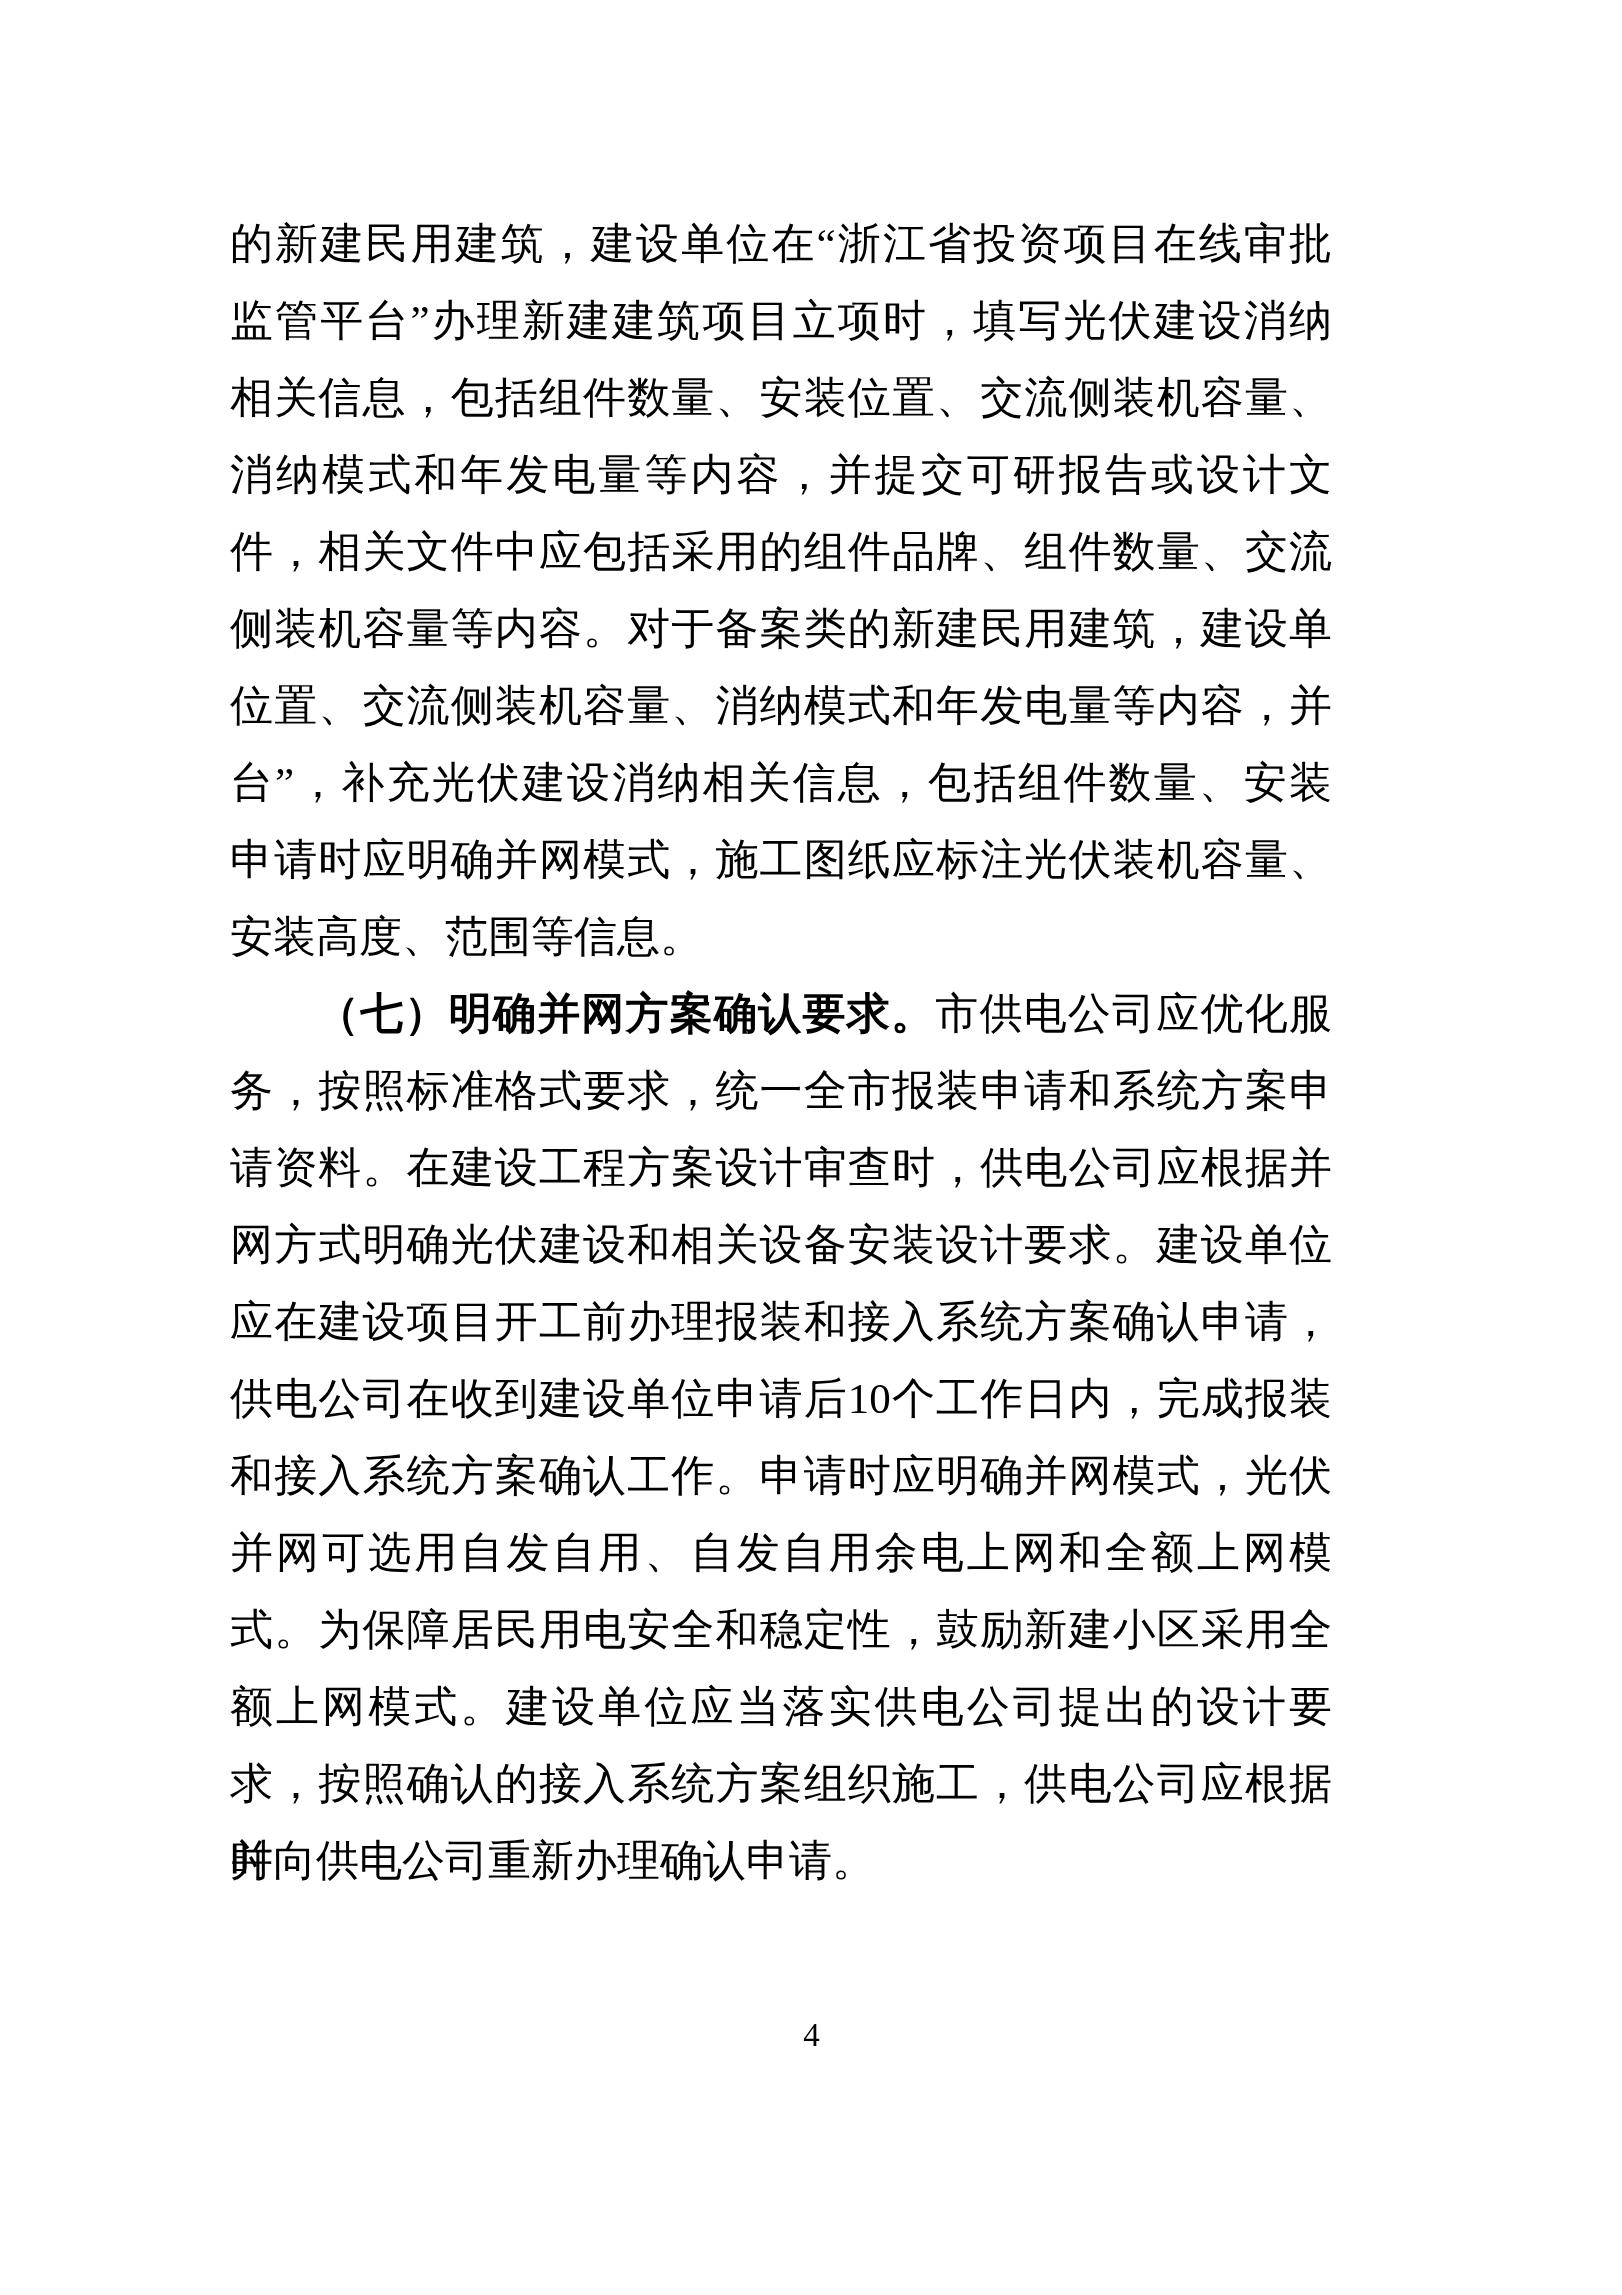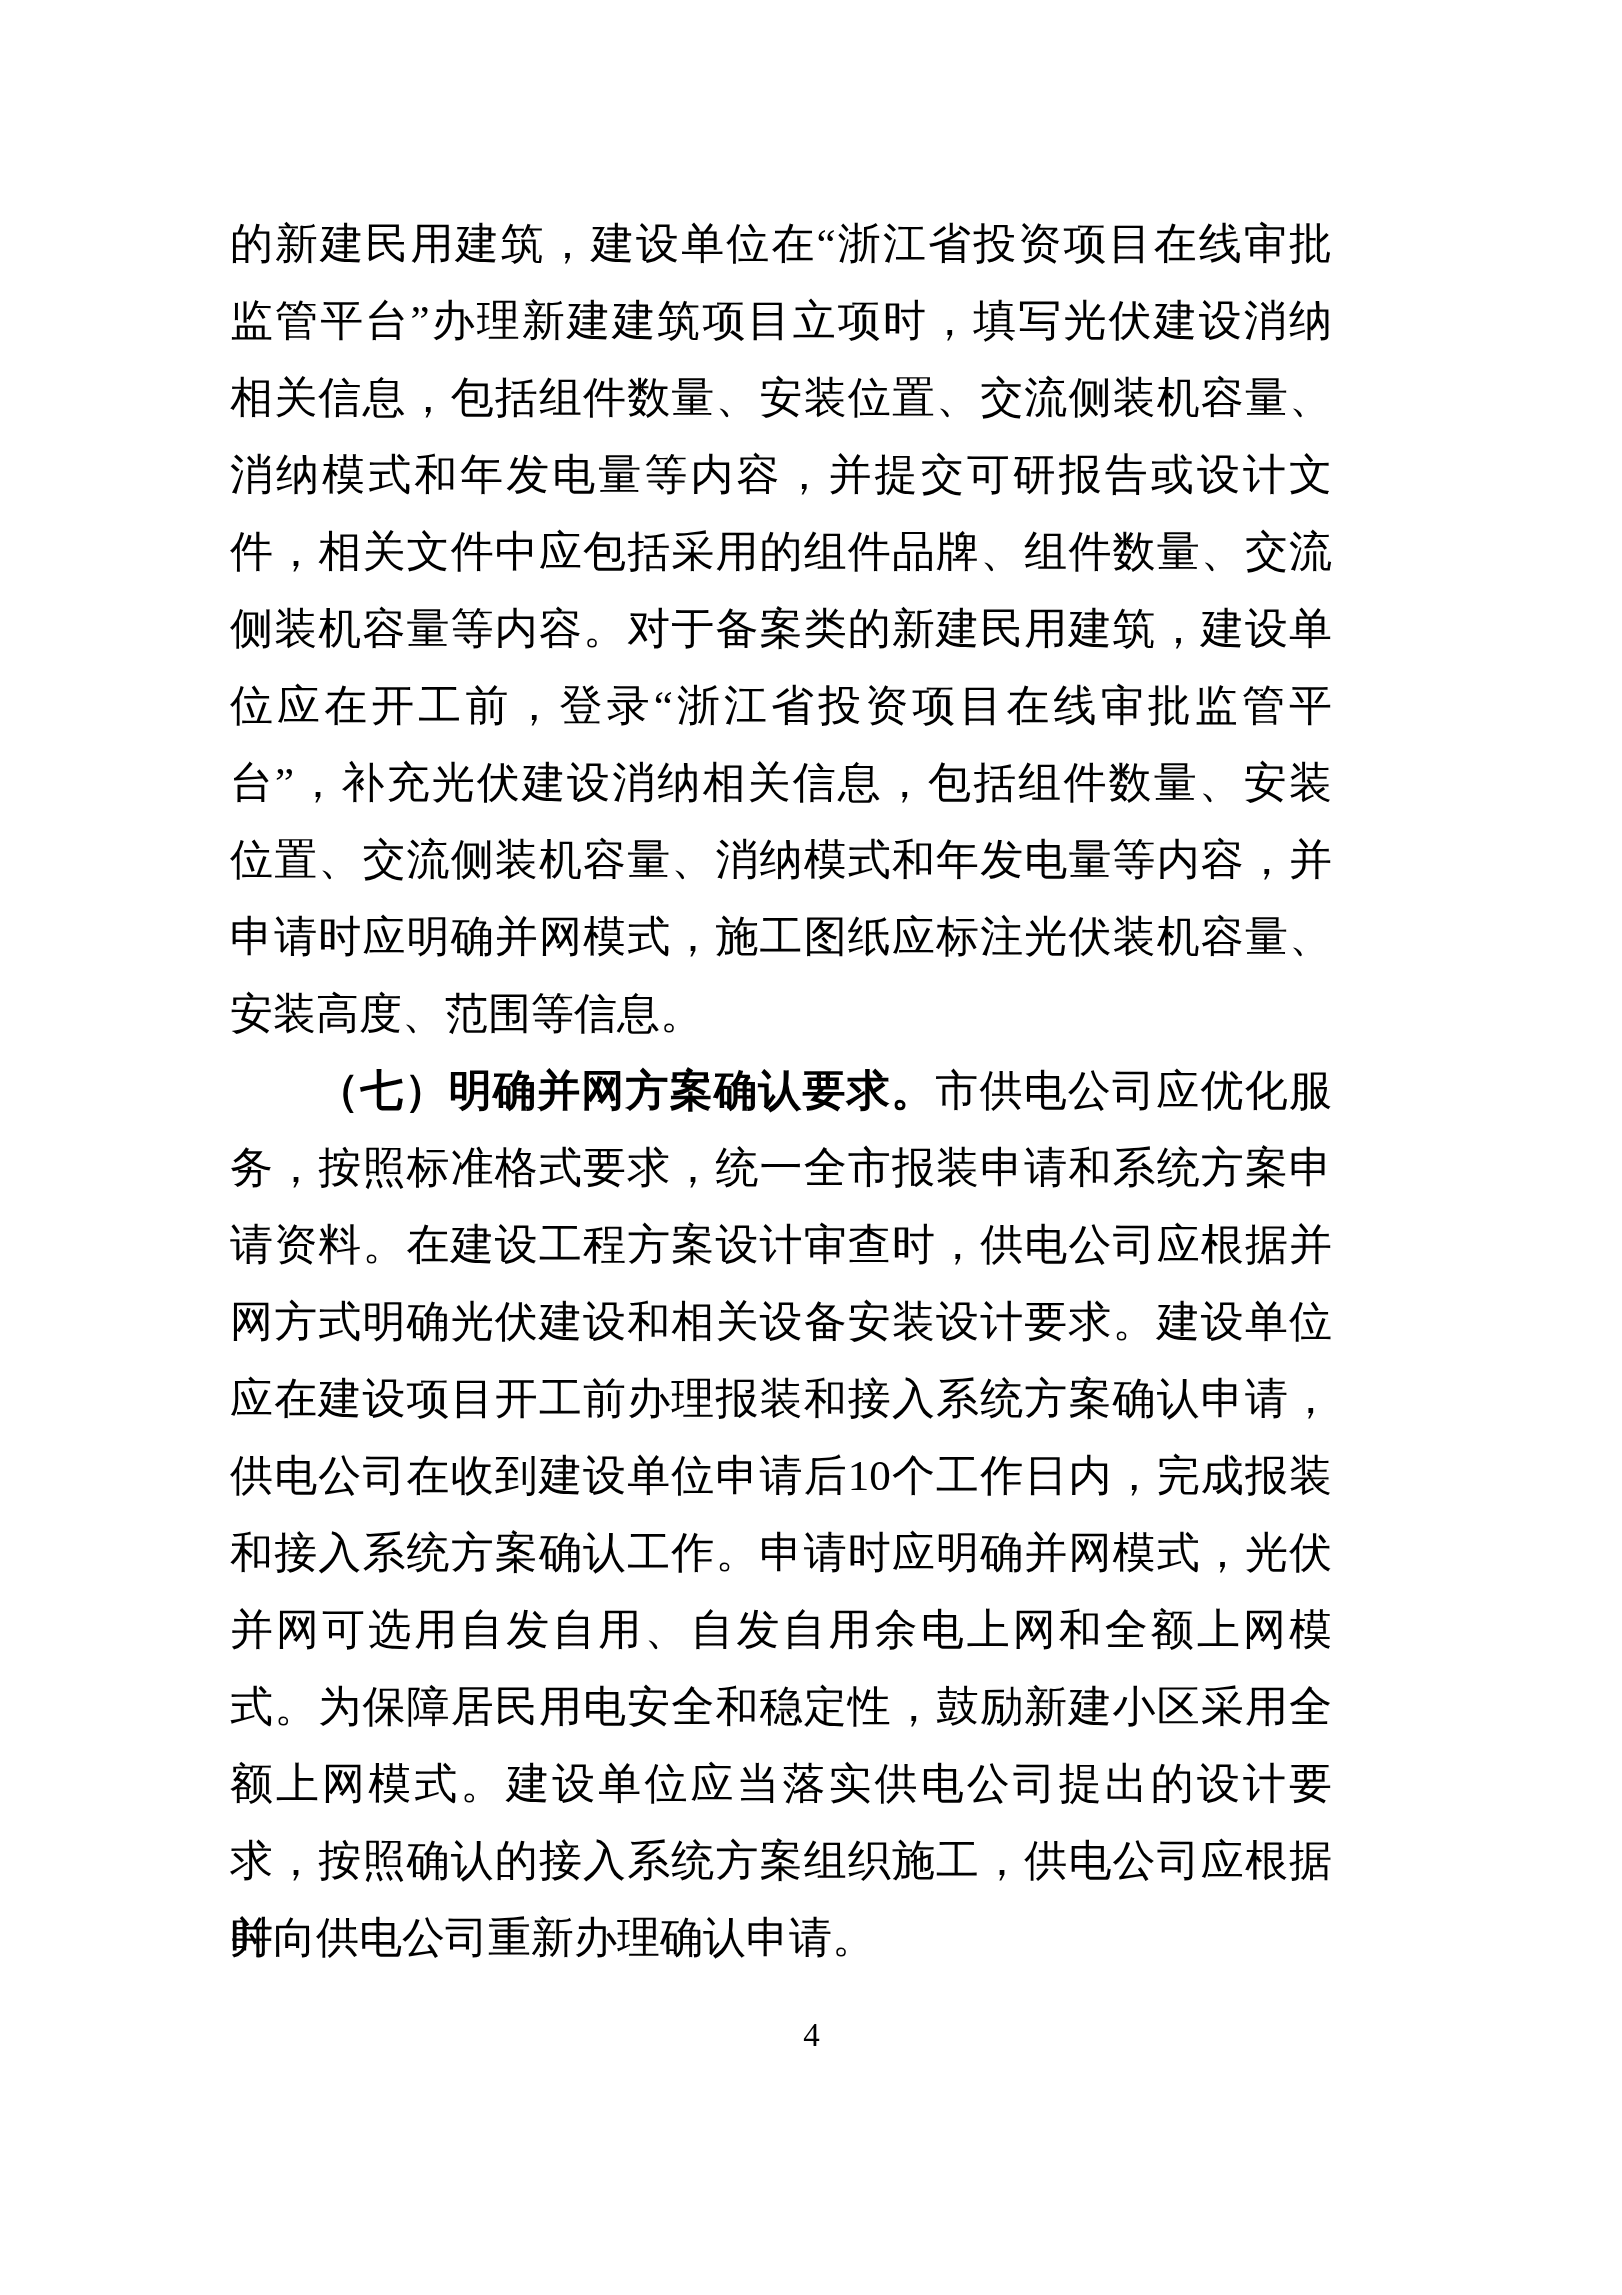--- a/index.html
+++ b/index.html
@@ -54,23 +54,22 @@
 <body>
 
 <div class="page">
   <div class="body-text">
     <div class="bline">的新建民用建筑，建设单位在“浙江省投资项目在线审批</div>
     <div class="bline">监管平台”办理新建建筑项目立项时，填写光伏建设消纳</div>
     <div class="bline">相关信息，包括组件数量、安装位置、交流侧装机容量、</div>
     <div class="bline">消纳模式和年发电量等内容，并提交可研报告或设计文</div>
     <div class="bline">件，相关文件中应包括采用的组件品牌、组件数量、交流</div>
     <div class="bline">侧装机容量等内容。对于备案类的新建民用建筑，建设单</div>
-    <div class="bline">位应在开工前，登录“浙江省投资项目在线审批监管平</div>
+    <div class="bline">位置、交流侧装机容量、消纳模式和年发电量等内容，并</div>
     <div class="bline">台”，补充光伏建设消纳相关信息，包括组件数量、安装</div>
-    <div class="bline">位置、交流侧装机容量、消纳模式和年发电量等内容，并</div>
     <div class="bline">申请时应明确并网模式，施工图纸应标注光伏装机容量、</div>
     <div class="bline para-end">安装高度、范围等信息。</div>
     <div class="bline indent"><span class="hei">（七）明确并网方案确认要求。</span><span>市供电公司应优化服</span></div>
     <div class="bline">务，按照标准格式要求，统一全市报装申请和系统方案申</div>
     <div class="bline">请资料。在建设工程方案设计审查时，供电公司应根据并</div>
     <div class="bline">网方式明确光伏建设和相关设备安装设计要求。建设单位</div>
     <div class="bline">应在建设项目开工前办理报装和接入系统方案确认申请，</div>
     <div class="bline">供电公司在收到建设单位申请后10个工作日内，完成报装</div>
     <div class="bline">和接入系统方案确认工作。申请时应明确并网模式，光伏</div>
     <div class="bline">并网可选用自发自用、自发自用余电上网和全额上网模</div>

